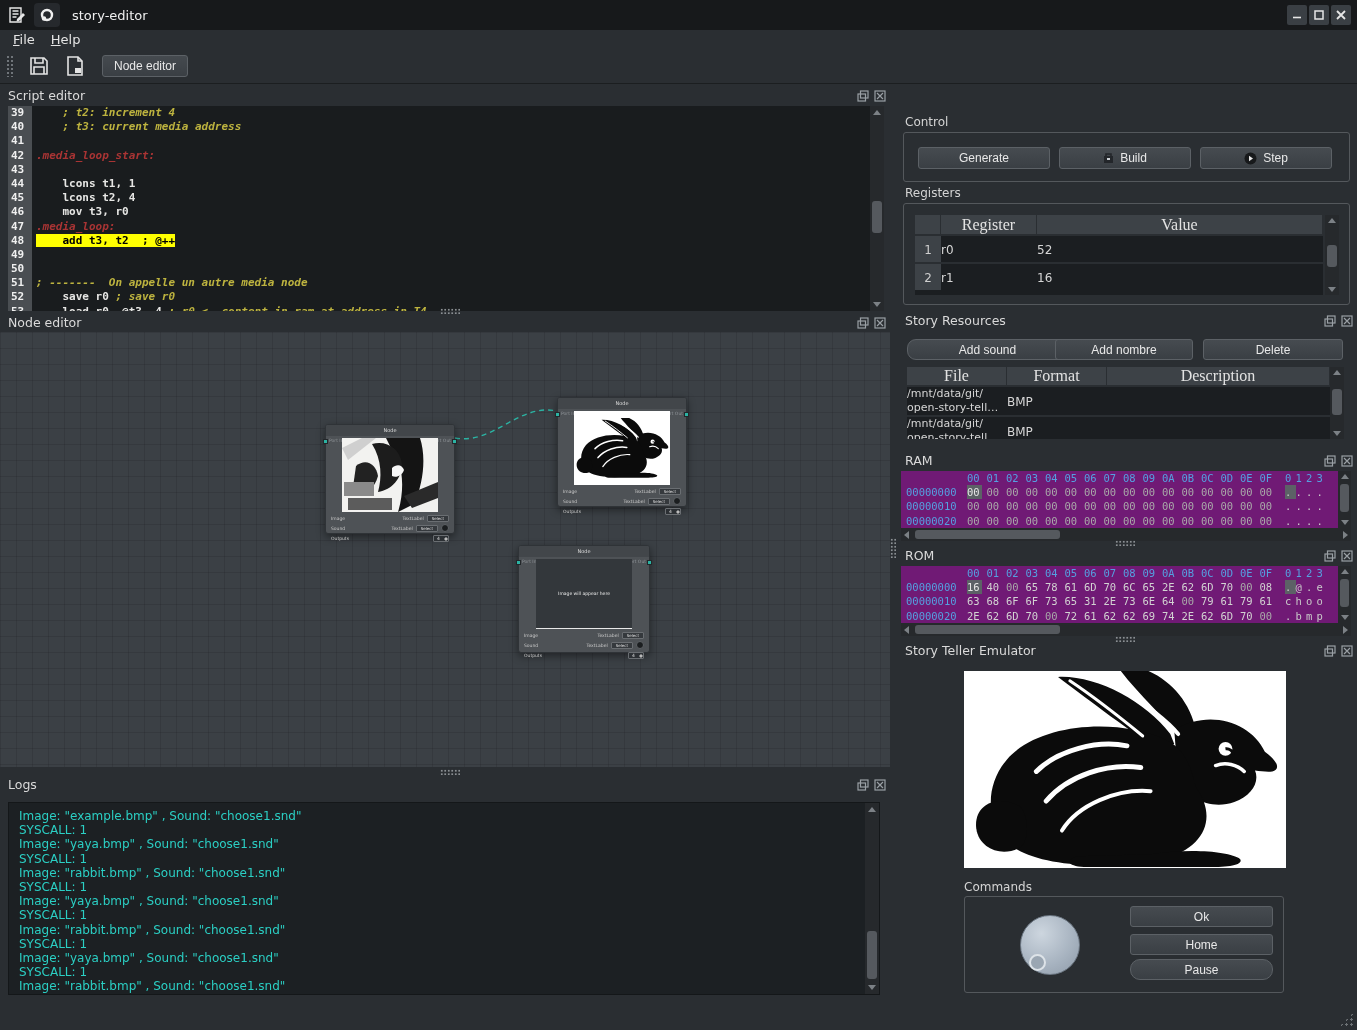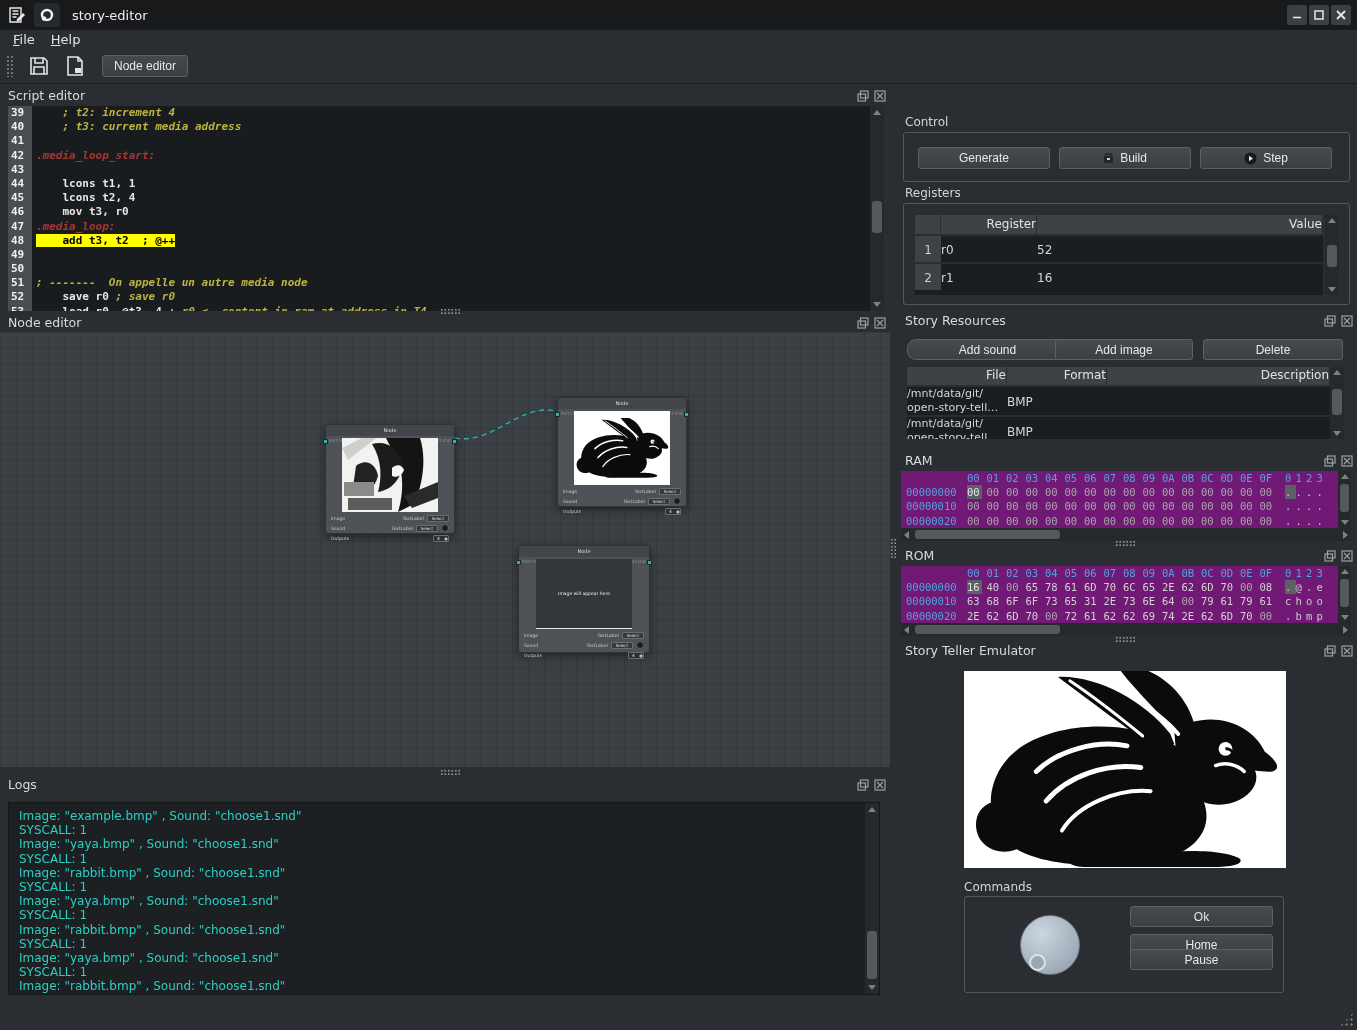--- a/index.html
+++ b/index.html
@@ -72,21 +72,21 @@
   .nspin .a { width:5px; display:flex; flex-direction:column; justify-content:space-between; padding:1px 0; }
   .nspin .a i { display:block; width:0; height:0; border-left:2px solid transparent; border-right:2px solid transparent; margin:0 auto; }
   .nspin .a i.u { border-bottom:2px solid #bbb; }
   .nspin .a i.d { border-top:2px solid #bbb; }
   
   .logbox { position:absolute; background:#1c2023; border:1px solid #141719; overflow:hidden; }
   .log-line { font-size:12px; line-height:14.2px; color:var(--logcyan); padding-left:10px; white-space:pre; }
   
   .qtable { position:absolute; background:#1b1e21; overflow:hidden; }
   .thead { display:flex; background:#3d4247; color:#e2e2e2; }
-  .thead div { text-align:right; font-size:12px; line-height:19px; border-right:1px solid #2a2e32; }
+  .thead div { text-align:center; font-size:16px; line-height:19px; border-right:1px solid #2a2e32;font-family:Liberation Serif, serif; }
   .trow { display:flex; border-top:2px solid #2a2e32; background:#1b1e21; }
   .rownum { background:#3d4247; color:#cfcfcf; text-align:center; flex:none; }
   .tcell { color:#d6d6d6; }
   
   .hexbox { position:absolute; background:#701a75; font-family:"DejaVu Sans Mono","Liberation Mono",monospace; font-size:10.5px; overflow:hidden; }
   .hexrow { display:flex; height:14.2px; line-height:14.2px; white-space:pre; }
   .haddr { width:66px; flex:none; color:var(--hexblue); padding-left:5px; }
   .hb { width:19.5px; flex:none; color:#a9a9a9; }
   .hb.nz { color:#d2d2d2; }
   .hb.hdr { color:var(--hexblue); }
@@ -511,21 +511,21 @@
           </svg>
         <svg width="12" height="12" viewBox="0 0 12 12">
             <g fill="none" stroke="#9aa0a5" stroke-width="1.2">
               <rect x="1" y="1" width="10" height="10"></rect>
               <path d="M3,3 l6,6 M9,3 l-6,6"></path>
             </g>
           </svg>
       </span>
     </div>
     <button class="btn" style="left:10px; top:26px; width:161px; height:21px;border-radius:9px;">Add sound</button>
-    <button class="btn" style="left:158px; top:26px; width:138px; height:21px;">Add image</button>
+    <button class="btn" style="left:158px; top:26px; width:138px; height:21px;">Add nombre</button>
     <button class="btn" style="left:306px; top:26px; width:140px; height:21px;">Delete</button>
     <div class="qtable" style="left:10px; top:54px; width:423px; height:72px;">
       <div class="thead" style="height:18px;">
         <div style="width:100px; line-height:17px;">File</div>
         <div style="width:100px; line-height:17px;">Format</div>
         <div style="flex:1; line-height:17px;">Description</div>
       </div>
       <div id="res-rows">
           <div class="trow" style="height: 30px;">
             <div class="tcell" style="width: 100px; font-size: 11px; white-space: pre-line; line-height: 14px;">/mnt/data/git/
@@ -645,18 +645,18 @@
           <use href="#rabbit-sym"></use>
         </svg>
     </div>
     <div class="group-label" style="position:absolute; left:67px; top:237px;">Commands</div>
     <div class="groupbox" style="left:67px; top:253px; width:320px; height:97px;">
       <div class="knob" style="left:55px; top:18px;">
         <div class="knob-dot" style="left:8px; top:38px;"></div>
       </div>
       <button class="btn cmd-btn" style="left:165px; top:9px;">Ok</button>
       <button class="btn cmd-btn" style="left:165px; top:37px;">Home</button>
-      <button class="btn cmd-btn" style="left:165px; top:52px;">Pause</button>
+      <button class="btn cmd-btn" style="left:165px; top:62px;border-radius:10px;">Pause</button>
     </div>
   </div>
 
   <div class="grip"></div>
 </div>
 
 </body></html>

